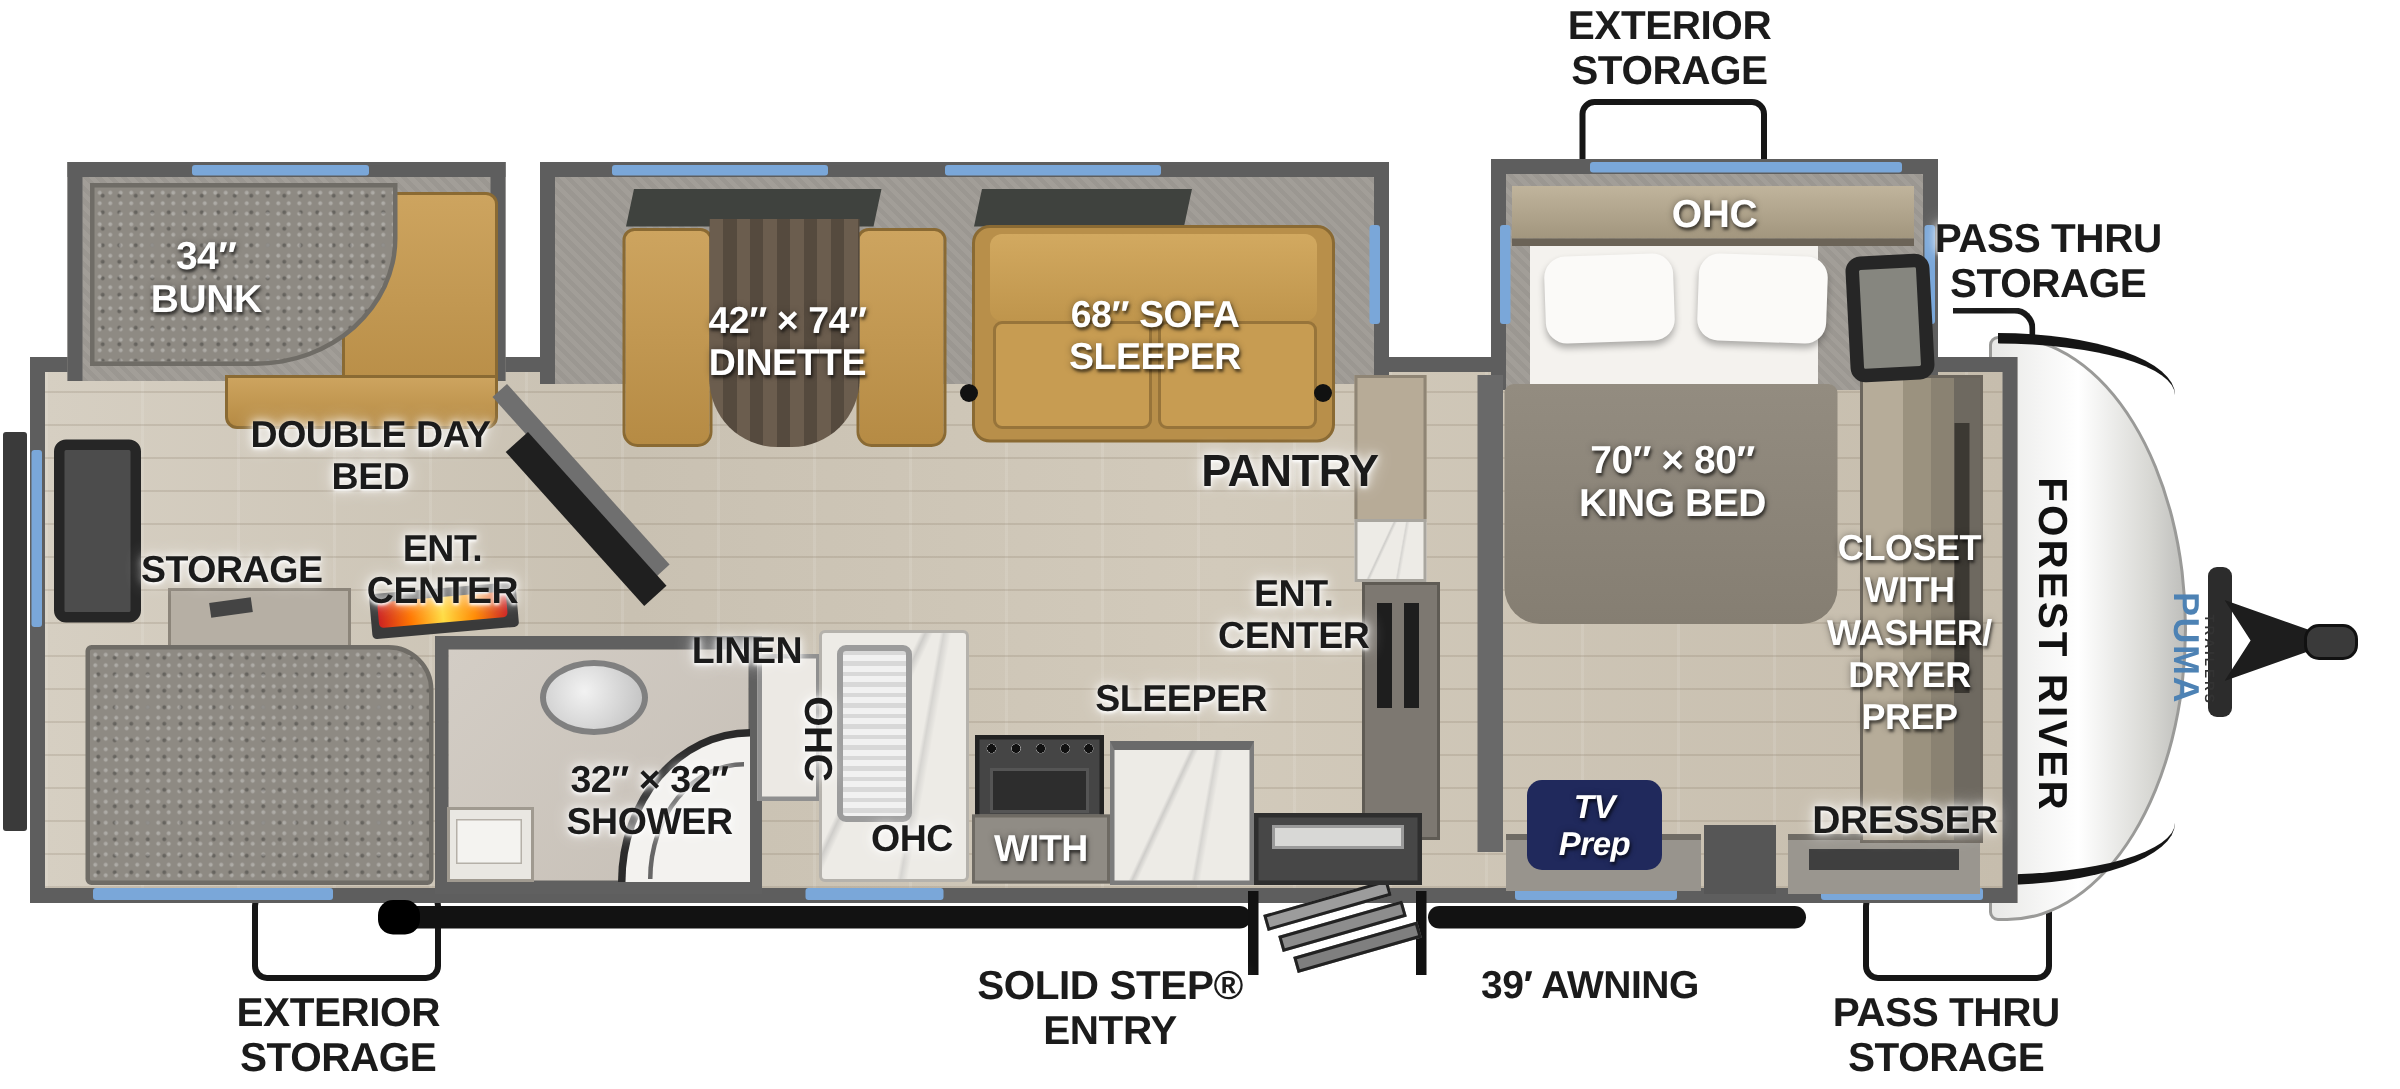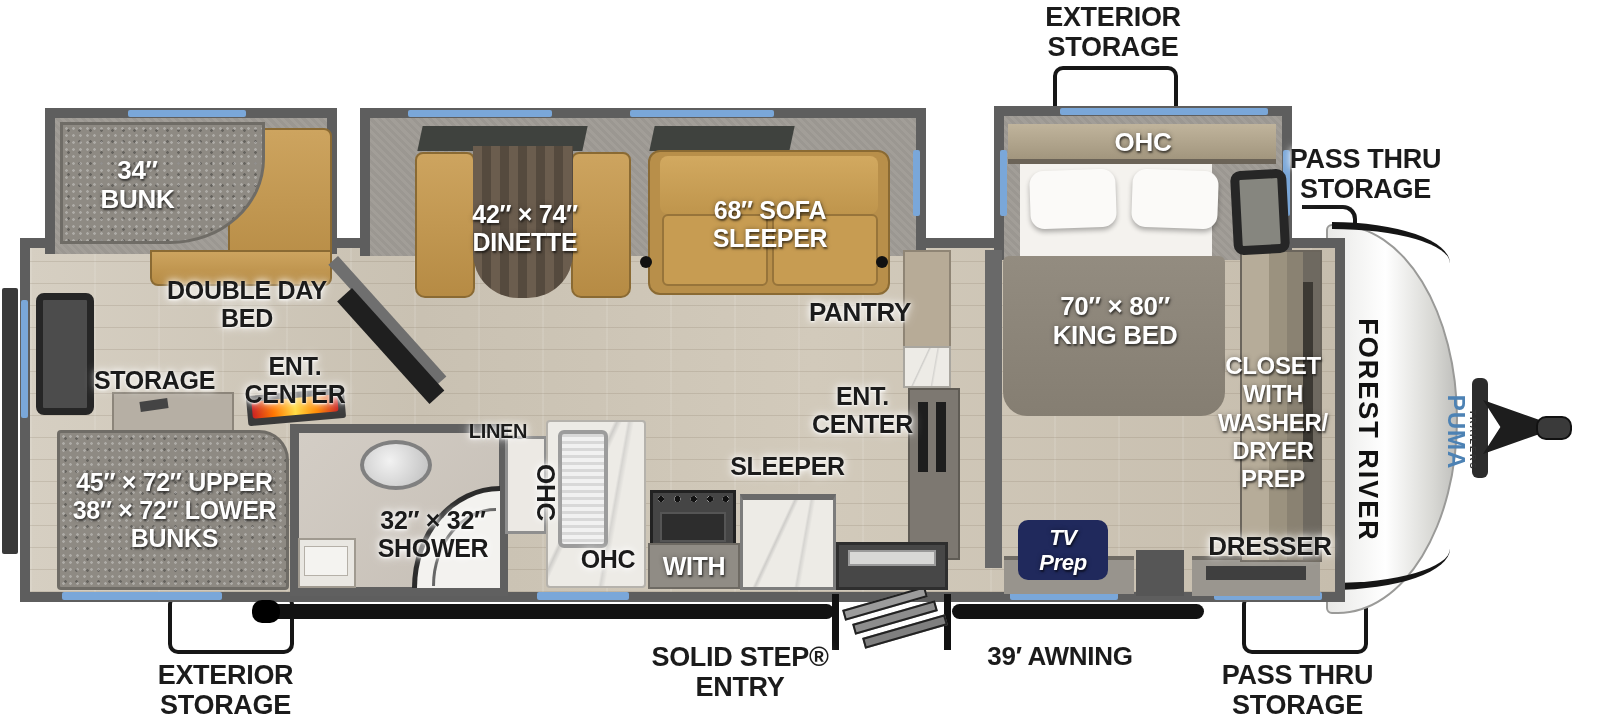--- a/index.html
+++ b/index.html
@@ -100,58 +100,55 @@
 CENTER</div>
   <div class="abs" style="left:247px;top:392px;width:98px;height:30px;background:#3a3a3a;border-radius:3px;transform:rotate(-5deg);z-index:4;"></div>
   <div class="abs" style="left:252px;top:398px;width:86px;height:17px;border-radius:3px;transform:rotate(-5deg);z-index:5;
               background:linear-gradient(90deg,#c22,#f70,#fd4,#f80,#c22);"></div>
   <div class="abs" style="left:338px;top:256px;width:162px;height:13px;background:#6f6f6f;
               transform:rotate(48deg);transform-origin:left top;z-index:4;"></div>
   <div class="abs" style="left:352px;top:288px;width:138px;height:20px;background:#1f1f1f;
               transform:rotate(48deg);transform-origin:left top;z-index:5;"></div>
   <div class="abs granite" style="left:57px;top:430px;width:232px;height:160px;border-radius:4px 30px 4px 4px;
               border:3px solid #6f6c66;z-index:4;"></div>
-  <div class="lbl light" style="left:62px;top:468px;width:225px;font-size:25px;z-index:6;">45″ × 72″ UPPER
-38″ × 72″ LOWER
-BUNKS</div>
 
   <div class="abs" style="left:290px;top:424px;width:218px;height:172px;border:9px solid #606060;
               background:linear-gradient(135deg,#d3cdc5,#c6bfb6);z-index:4;"></div>
   <div class="abs" style="left:360px;top:440px;width:72px;height:50px;border-radius:50%;
               background:radial-gradient(circle at 40% 40%,#f2f2f2,#bdbdbd);border:4px solid #808080;z-index:5;"></div>
   <div class="abs" style="left:412px;top:486px;width:88px;height:102px;background:#f3f2ef;
               border-top-left-radius:100%;border-top:5px solid #2b2b2b;border-left:5px solid #2b2b2b;z-index:5;"></div>
   <div class="abs" style="left:432px;top:508px;width:64px;height:78px;border-top-left-radius:100%;
               border-top:3px solid #666;border-left:3px solid #666;z-index:5;"></div>
   <div class="lbl dark" style="left:348px;top:506px;width:170px;font-size:25px;z-index:6;">32″ × 32″
 SHOWER</div>
   <div class="abs" style="left:298px;top:538px;width:58px;height:50px;background:#e9e7e2;border:2px solid #a09a90;z-index:5;"></div>
   <div class="abs" style="left:304px;top:546px;width:44px;height:30px;background:#f4f3f0;border:1px solid #b5b0a8;z-index:5;"></div>
   <div class="abs" style="left:505px;top:436px;width:42px;height:98px;background:#ece9e4;border:3px solid #8f8f8f;z-index:4;"></div>
-  <div class="lbl dark" style="left:448px;top:420px;width:100px;font-size:20px;z-index:6;">LINEN</div>
+  <div class="lbl dark" style="left:448px;top:420px;width:100px;font-size:25px;z-index:6;">LINEN</div>
 
   <div class="abs marble" style="left:546px;top:420px;width:100px;height:168px;border:2px solid #b5b2ac;border-radius:4px;z-index:4;"></div>
   <div class="abs" style="left:558px;top:430px;width:50px;height:118px;border:4px solid #9c9c9c;border-radius:6px;z-index:5;
               background:repeating-linear-gradient(180deg,#d8d8d8 0 3px,#f1f1f1 3px 7px);"></div>
   <div class="lbl dark" style="left:500px;top:478px;width:90px;font-size:26px;transform:rotate(90deg);z-index:6;">OHC</div>
   <div class="lbl dark" style="left:568px;top:545px;width:80px;font-size:25px;z-index:6;">OHC</div>
   <div class="abs" style="left:650px;top:490px;width:86px;height:60px;background:#454545;border:3px solid #222;z-index:5;"></div>
   <div class="abs" style="left:654px;top:493px;width:78px;height:12px;z-index:6;
               background:radial-gradient(circle 5px at 9% 50%,#111 55%,#999 60%,transparent 70%),
                          radial-gradient(circle 5px at 30% 50%,#111 55%,#999 60%,transparent 70%),
                          radial-gradient(circle 5px at 51% 50%,#111 55%,#999 60%,transparent 70%),
                          radial-gradient(circle 5px at 72% 50%,#111 55%,#999 60%,transparent 70%),
                          radial-gradient(circle 5px at 92% 50%,#111 55%,#999 60%,transparent 70%);"></div>
   <div class="abs" style="left:660px;top:512px;width:66px;height:30px;background:#2d2d2d;border:2px solid #555;z-index:6;"></div>
   <div class="abs" style="left:648px;top:543px;width:92px;height:46px;background:#908c85;border:2px solid #6e6a63;z-index:5;"></div>
   <div class="lbl light" style="left:650px;top:552px;width:88px;font-size:25px;z-index:6;">WITH</div>
   <div class="abs marble" style="left:740px;top:494px;width:96px;height:96px;border:3px solid #7c7c7c;border-top:6px solid #6a6a6a;z-index:5;"></div>
   <div class="lbl dark" style="left:730px;top:452px;width:115px;font-size:25px;z-index:6;">SLEEPER</div>
 
-  <div class="lbl dark" style="left:795px;top:298px;width:130px;font-size:26px;z-index:6;">PANTRY</div>
+  <div class="lbl dark" style="left:795px;top:298px;width:130px;font-size:30px;z-index:6;">PANTRY</div>
   <div class="abs" style="left:903px;top:250px;width:48px;height:98px;background:#b7ab97;border:2px solid #8f8575;z-index:4;"></div>
   <div class="abs marble" style="left:903px;top:346px;width:48px;height:42px;border:2px solid #a9a69f;z-index:4;"></div>
   <div class="abs" style="left:908px;top:388px;width:52px;height:172px;background:#7d7871;border:2px solid #5f5b54;z-index:4;"></div>
   <div class="abs" style="left:918px;top:402px;width:10px;height:70px;background:#1e1e1e;z-index:5;"></div>
   <div class="abs" style="left:936px;top:402px;width:10px;height:70px;background:#1e1e1e;z-index:5;"></div>
   <div class="lbl dark" style="left:805px;top:382px;width:115px;font-size:25px;z-index:6;">ENT.
 CENTER</div>
   <div class="abs" style="left:985px;top:250px;width:17px;height:318px;background:#696969;z-index:4;"></div>
   <div class="abs" style="left:836px;top:542px;width:112px;height:48px;background:#474747;border:3px solid #2e2e2e;z-index:5;"></div>
   <div class="abs" style="left:848px;top:550px;width:88px;height:16px;background:#d8d8d6;border:2px solid #9a9a9a;z-index:6;"></div>

